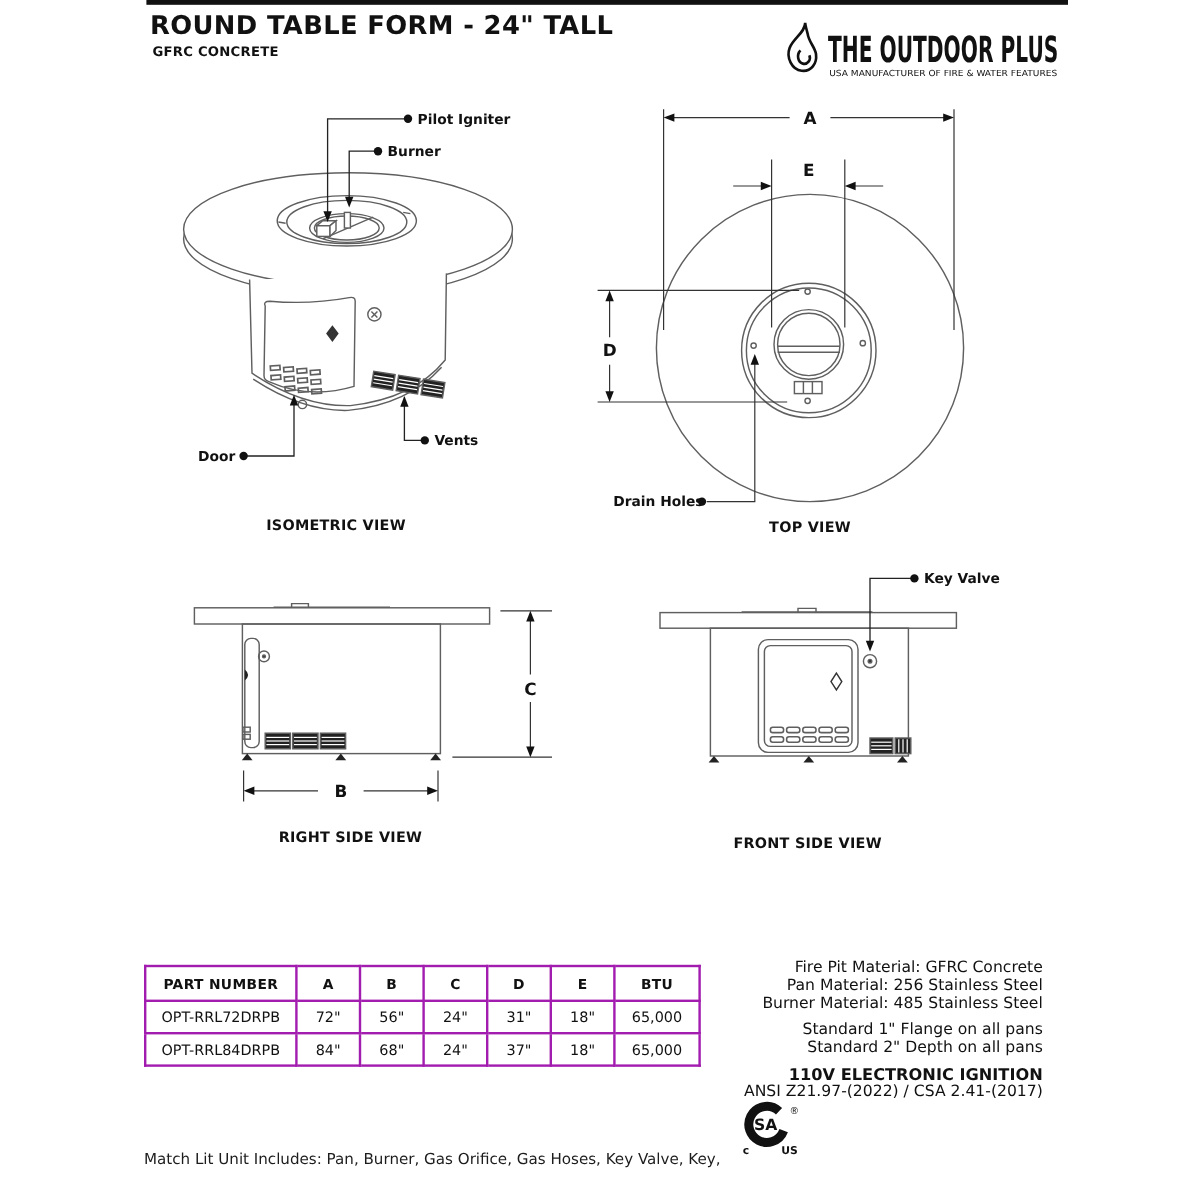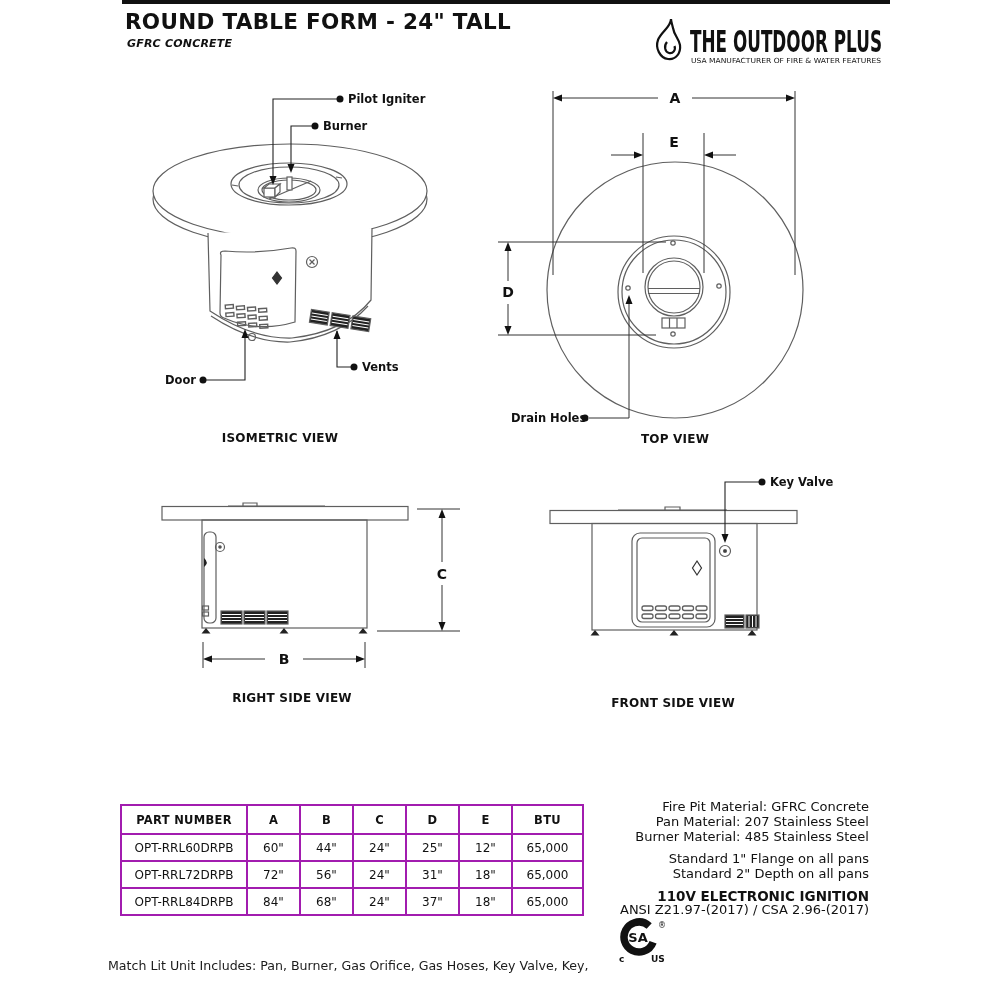--- a/index.html
+++ b/index.html
@@ -2,40 +2,40 @@
 <html><head>
 <meta charset="utf-8">
 <style>
   html,body{margin:0;padding:0;}
   body{width:1000px;height:1000px;background:#ffffff;position:relative;
        font-family:"DejaVu Sans","Liberation Sans",sans-serif;color:#111;}
   .abs{position:absolute;}
   
   #top-rule{left:122px;top:0;width:768px;height:4px;background:#111;}
   #title{left:125px;top:9px;font-size:21.5px;font-weight:bold;letter-spacing:.3px;white-space:nowrap;}
-  #subtitle{left:127px;top:37px;font-size:11px;font-weight:bold;letter-spacing:.2px;font-style:italic;}
+  #subtitle{left:127px;top:37px;font-size:11px;font-weight:bold;letter-spacing:.2px;}
   
   svg text{font-family:"DejaVu Sans","Liberation Sans",sans-serif;fill:#111;}
   .cap{font-size:12px;font-weight:bold;letter-spacing:.2px;}
   .callout{font-size:11.5px;font-weight:bold;}
   .dim{font-size:14px;font-weight:bold;}
   
   #spec-table{left:120px;top:804px;border-collapse:collapse;table-layout:fixed;}
   #spec-table th,#spec-table td{border:2px solid #a21caf;text-align:center;padding:0;}
   #spec-table{border:2px solid #2b2b2b;}
   #spec-table th{height:27px;font-size:11.5px;font-weight:bold;letter-spacing:.3px;}
   #spec-table td{height:25px;font-size:12px;}
   .c-part{width:126px;} .c-dim{width:53px;} .c-btu{width:71px;}
   
   #materials{left:620px;top:800px;font-size:13px;line-height:14.9px;}
   #materials .grp{margin:0 0 7px 0;text-align:right;}
   #materials p{margin:0;}
   #ignition-title{font-size:13.5px;font-weight:bold;margin-top:3px;text-align:right;}
   
-  #footer{left:108px;top:958px;font-size:12.6px;line-height:16.5px;color:#1c1c1c;white-space:nowrap;}
+  #footer{left:120px;top:958px;font-size:12.6px;line-height:16.5px;color:#1c1c1c;white-space:nowrap;}
 </style>
 </head>
 <body>
 
 <div class="abs" id="top-rule"></div>
 <div class="abs" id="title">ROUND TABLE FORM - 24" TALL</div>
 <div class="abs" id="subtitle">GFRC CONCRETE</div>
 
 <svg class="abs" style="left:650px;top:16px;" width="238" height="52" viewBox="0 0 238 52">
   <g stroke="#111" stroke-width="2.2" fill="none">
@@ -305,29 +305,20 @@
       <th>A</th>
       <th>B</th>
       <th>C</th>
       <th>D</th>
       <th>E</th>
       <th>BTU</th>
     </tr>
   </thead>
   <tbody>
     <tr>
-      <td>OPT-RRL60DRPB</td>
-      <td>60"</td>
-      <td>44"</td>
-      <td>24"</td>
-      <td>25"</td>
-      <td>12"</td>
-      <td>65,000</td>
-    </tr>
-    <tr>
       <td>OPT-RRL72DRPB</td>
       <td>72"</td>
       <td>56"</td>
       <td>24"</td>
       <td>31"</td>
       <td>18"</td>
       <td>65,000</td>
     </tr>
     <tr>
       <td>OPT-RRL84DRPB</td>
@@ -337,29 +328,29 @@
       <td>37"</td>
       <td>18"</td>
       <td>65,000</td>
     </tr>
   </tbody>
 </table>
 
 <div class="abs" id="materials">
   <div class="grp">
     <p>Fire Pit Material: GFRC Concrete</p>
-    <p>Pan Material: 207 Stainless Steel</p>
+    <p>Pan Material: 256 Stainless Steel</p>
     <p>Burner Material: 485 Stainless Steel</p>
   </div>
   <div class="grp">
     <p>Standard 1" Flange on all pans</p>
     <p>Standard 2" Depth on all pans</p>
   </div>
   <p id="ignition-title">110V ELECTRONIC IGNITION</p>
-  <p>ANSI Z21.97-(2017) / CSA 2.96-(2017)</p>
+  <p>ANSI Z21.97-(2022) / CSA 2.41-(2017)</p>
 </div>
 
 <svg class="abs" style="left:617px;top:916px;" width="62" height="50" viewBox="0 0 62 50">
   <g transform="rotate(-18 22 21)">
     <circle cx="22" cy="21" r="15" fill="none" stroke="#111" stroke-width="7.5" stroke-dasharray="76 19" stroke-dashoffset="-10"></circle>
   </g>
   <text x="21" y="26" text-anchor="middle" font-size="13" font-weight="bold">SA</text>
   <text x="41" y="12" font-size="8">®</text>
   <text x="2" y="46" font-size="9" font-weight="bold">c</text>
   <text x="34" y="46" font-size="9" font-weight="bold">US</text>

